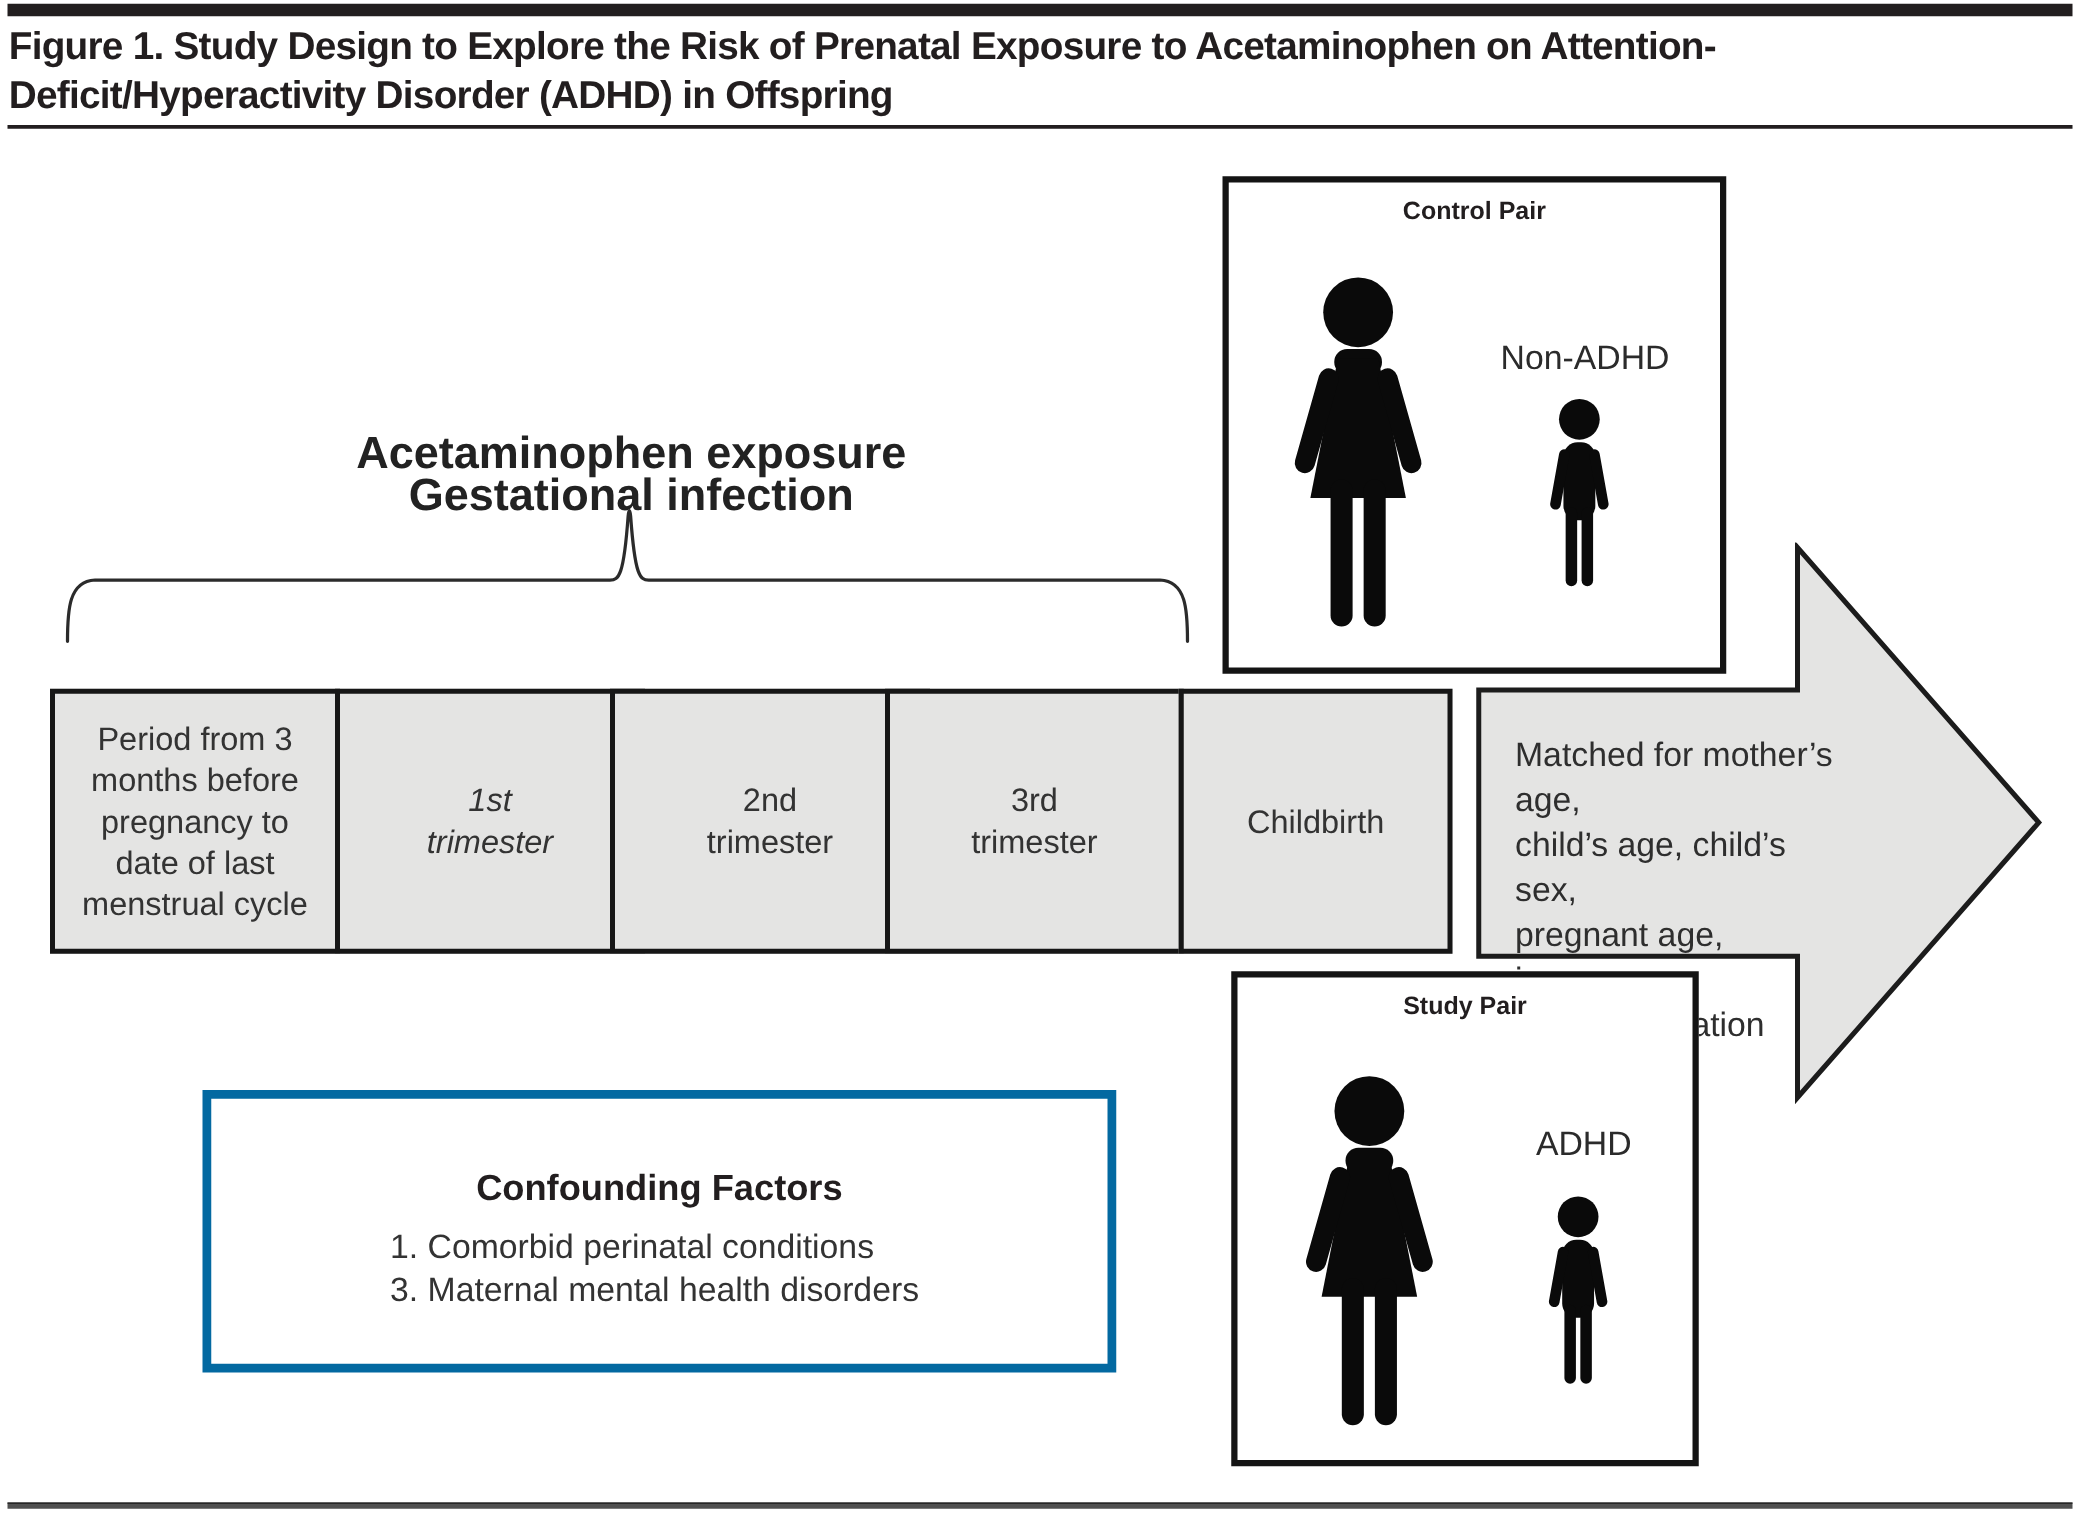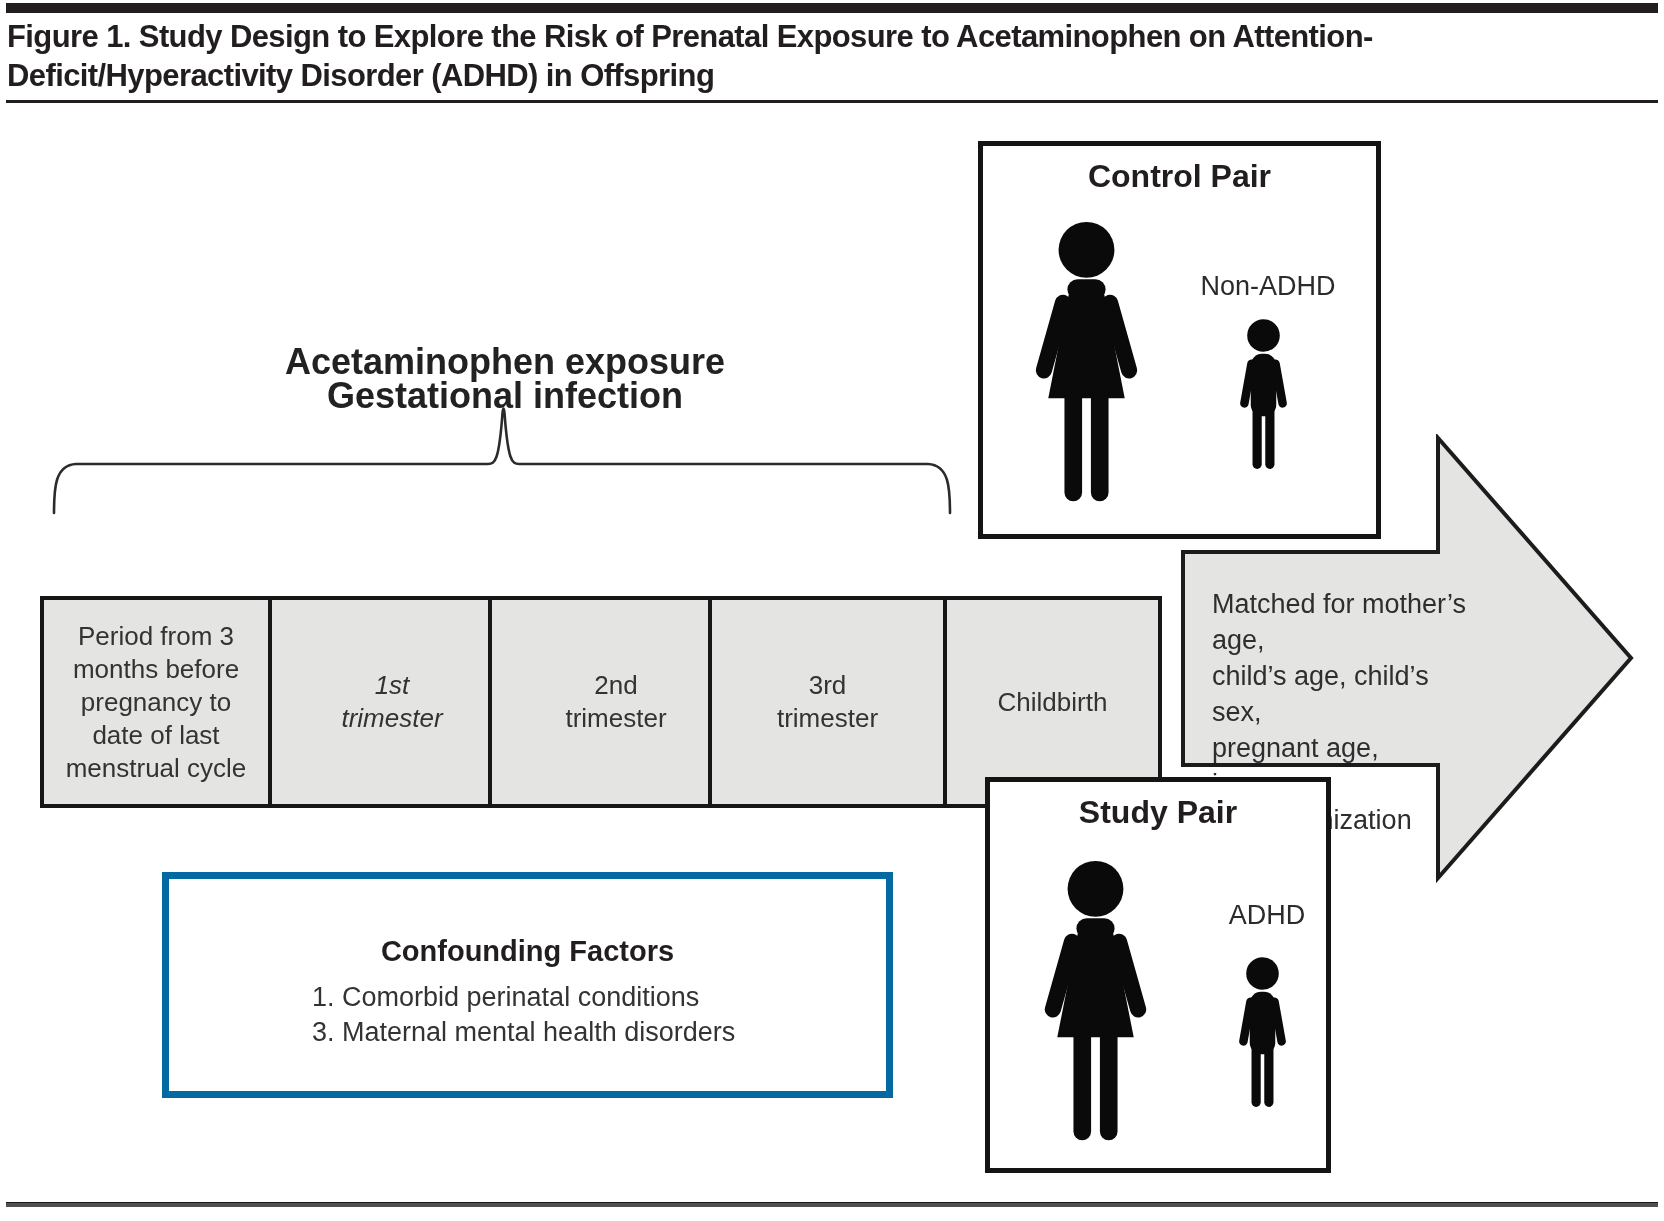--- a/index.html
+++ b/index.html
@@ -48,46 +48,46 @@
 
   .brace-svg { left: 40px; top: 385px; }
 
   .tl-box {
     top: 551px; height: 212px;
     background: var(--box-fill);
     border: 4px solid #161616;
     box-sizing: border-box;
     display: flex; align-items: center; justify-content: center;
     text-align: center;
-    font-size: 26px; line-height: 33px; color: var(--text-body); margin-top: 45px;
+    font-size: 26px; line-height: 33px; color: var(--text-body);
   }
   .tl-1 { left: 40px;  width: 232px; }
   .tl-2 { left: 268px; width: 248px; font-style: italic; }
   .tl-3 { left: 488px; width: 256px; }
   .tl-4 { left: 708px; width: 239px; }
   .tl-5 { left: 943px; width: 219px; }
 
   .arrow-svg { left: 1180px; top: 434px; }
   .arrow-shape { fill: var(--box-fill); stroke: var(--line-dark); stroke-width: 4px; }
   .arrow-text {
     left: 1212px; top: 586px; width: 260px;
     font-size: 27px; line-height: 36px; color: #2e2e2e;
   }
 
   .pair-box {
     background: #ffffff;
     border: 5px solid #141414;
     box-sizing: border-box;
   }
   .control-box { left: 978px; top: 141px; width: 403px; height: 398px; }
-  .study-box   { left: 985px; top: 777px; width: 346px; height: 396px; }
+  .study-box   { left: 985px; top: 777px; width: 374px; height: 396px; }
   .pair-title {
     left: 0; top: 12px; width: 100%;
     text-align: center; font-weight: bold;
-    font-size: 32px; color: var(--text-main);
+    font-size: 20px; color: var(--text-main);
   }
   .pair-label {
     width: 210px; text-align: center;
     font-size: 27px; color: #2b2b2b;
   }
   .control-label { left: 180px; top: 125px; }
   .study-label   { left: 172px; top: 118px; }
   .person { color: var(--silhouette); }
   .woman-ctl { left: 30px; top: 73px; }
   .child-ctl { left: 238px; top: 171px; }

